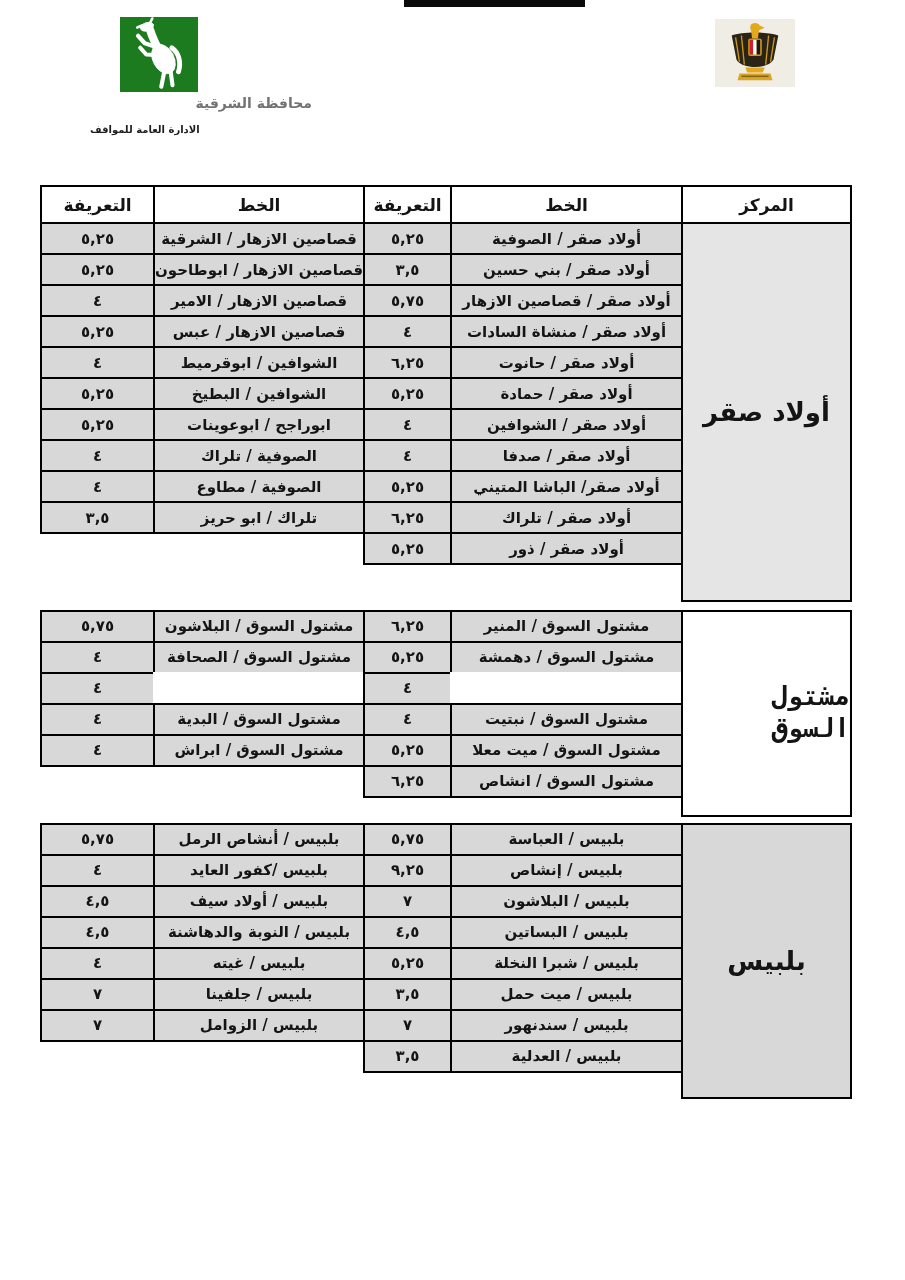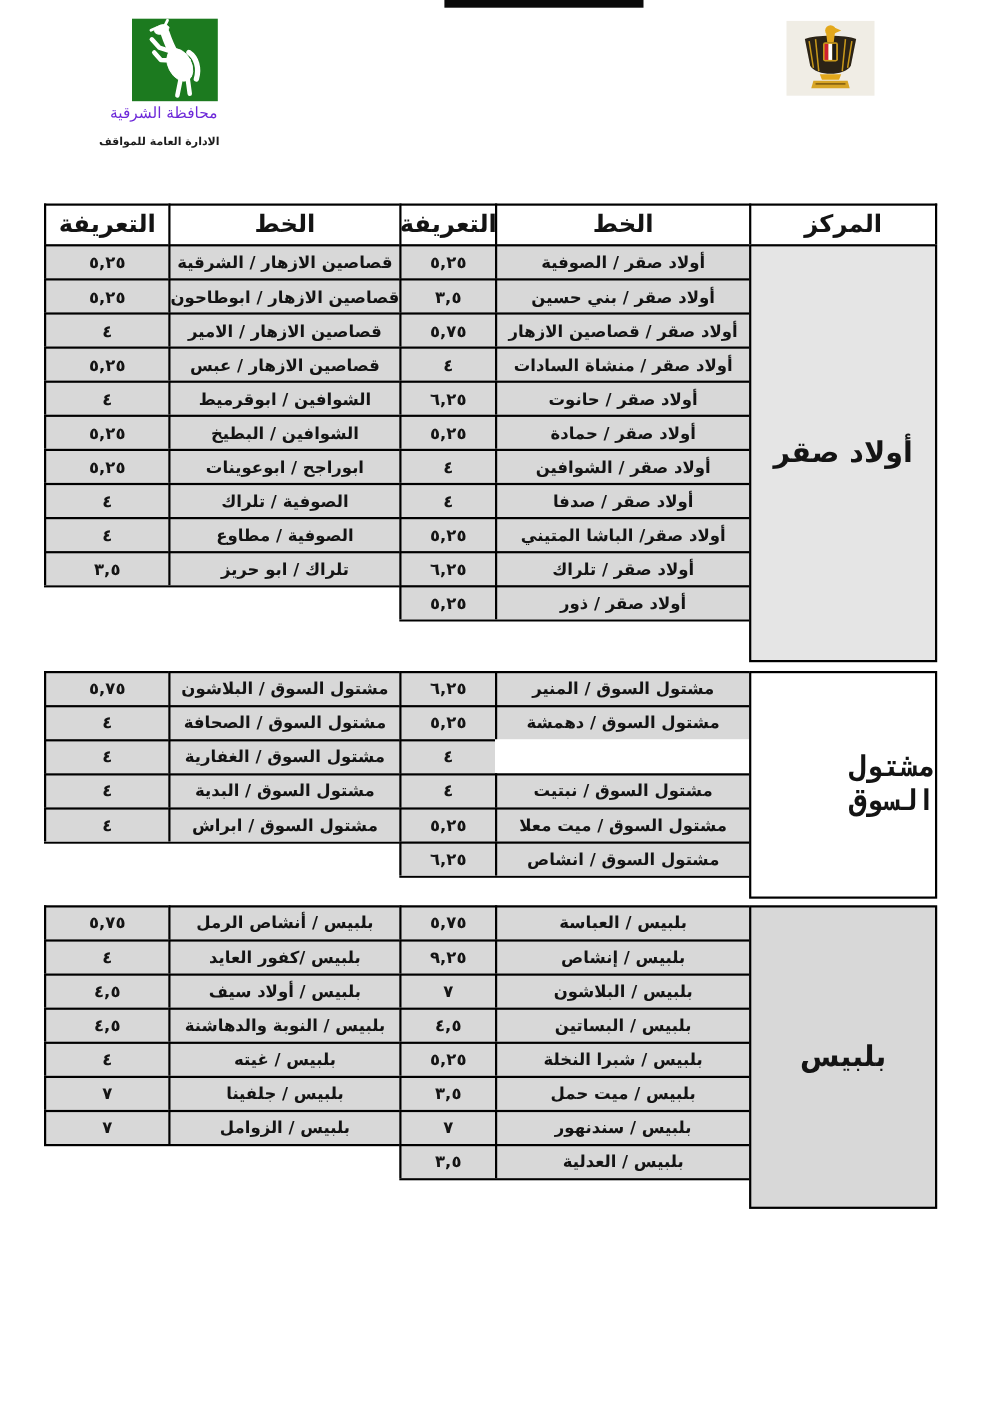--- a/index.html
+++ b/index.html
@@ -3,33 +3,33 @@
 <meta charset="utf-8">
 <style>
   html,body{margin:0;padding:0;}
   body{
     width:905px;height:1280px;background:#ffffff;position:relative;overflow:hidden;
     font-family:"DejaVu Sans",sans-serif;
   }
   .scan-strip{position:absolute;left:404px;top:0;width:181px;height:7px;background:#0a0a0a;}
   .gov-logo{position:absolute;left:120px;top:17px;width:78px;height:75px;background:#1c7a1f;}
   .gov-logo svg{display:block;width:100%;height:100%;}
-  .org-text{position:absolute;left:100px;top:95px;width:212px;text-align:left;
-    font-weight:normal;font-size:14px;color:#6d28d9;direction:rtl;}
+  .org-text{position:absolute;left:100px;top:95px;width:212px;text-align:right;
+    font-weight:bold;font-size:14px;color:#737373;direction:rtl;}
   .dept-text{position:absolute;left:90px;top:124px;width:232px;text-align:left;
     font-weight:bold;font-size:10px;color:#1d1d1d;direction:rtl;}
   .eagle{position:absolute;left:715px;top:19px;width:80px;height:68px;background:#f0ede5;}
   .eagle svg{display:block;width:100%;height:100%;}
 
   .fare-table{position:absolute;left:40px;top:185px;width:812px;}
   .thead{display:flex;direction:ltr;}
   .hcell{box-sizing:border-box;height:37px;background:#ffffff;
     border-left:2px solid #000;border-top:2px solid #000;
     display:flex;align-items:center;justify-content:center;
-    font-weight:bold;font-size:22px;color:#141414;direction:rtl;}
+    font-weight:bold;font-size:17px;color:#141414;direction:rtl;}
   .hcell.last{border-right:2px solid #000;}
   .w-fare-l{width:113px}.w-line-l{width:210px}.w-fare-m{width:87px}.w-line-m{width:231px}.w-markaz{width:171px}
 
   .section{display:flex;direction:ltr;align-items:flex-start;}
   .sec-gap1{margin-top:8px;}
   .sec-gap2{margin-top:6px;}
   .stack{display:flex;flex-direction:column;border-bottom:2px solid #000;background:#fff;}
   .trow{display:flex;height:31px;}
   .cell{box-sizing:border-box;background:#d8d8d8;
     border-left:2px solid #000;border-top:2px solid #000;
@@ -193,21 +193,20 @@
           <div class="trow">
             <div class="cell w-fare-l">٥,٧٥</div>
             <div class="cell w-line-l">مشتول السوق / البلاشون</div>
           </div>
           <div class="trow">
             <div class="cell w-fare-l">٤</div>
             <div class="cell w-line-l">مشتول السوق / الصحافة</div>
           </div>
           <div class="trow">
             <div class="cell w-fare-l">٤</div>
-            <div class="cell w-line-l">مشتول السوق / الغفارية</div>
           </div>
           <div class="trow">
             <div class="cell w-fare-l">٤</div>
             <div class="cell w-line-l">مشتول السوق / البدية</div>
           </div>
           <div class="trow">
             <div class="cell w-fare-l">٤</div>
             <div class="cell w-line-l">مشتول السوق / ابراش</div>
           </div>
         </div>

